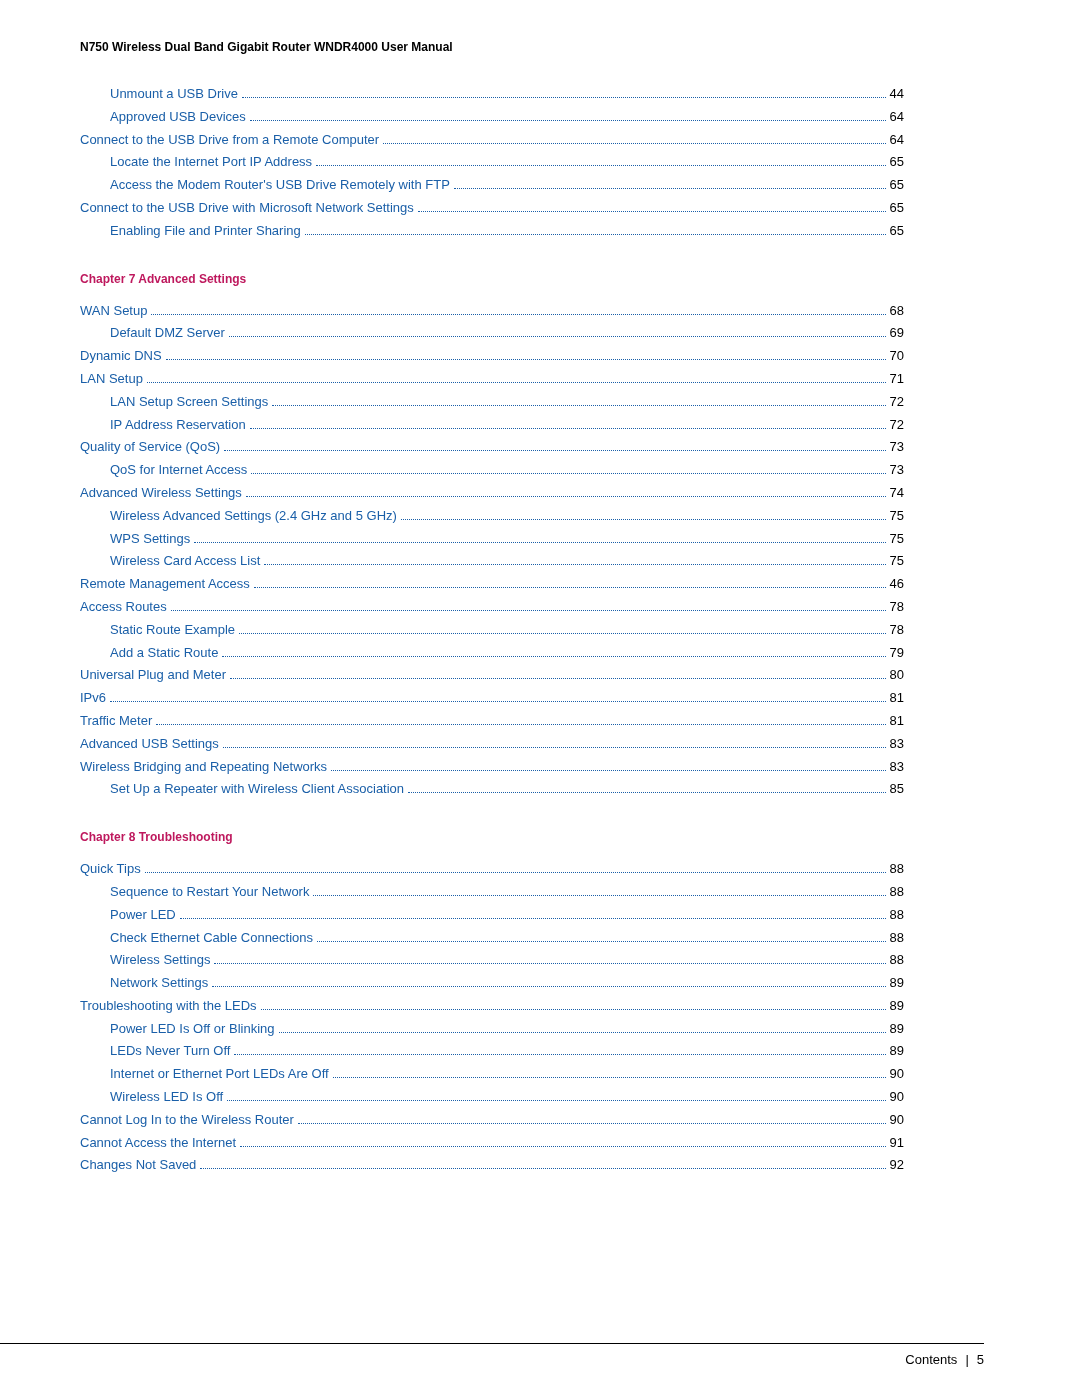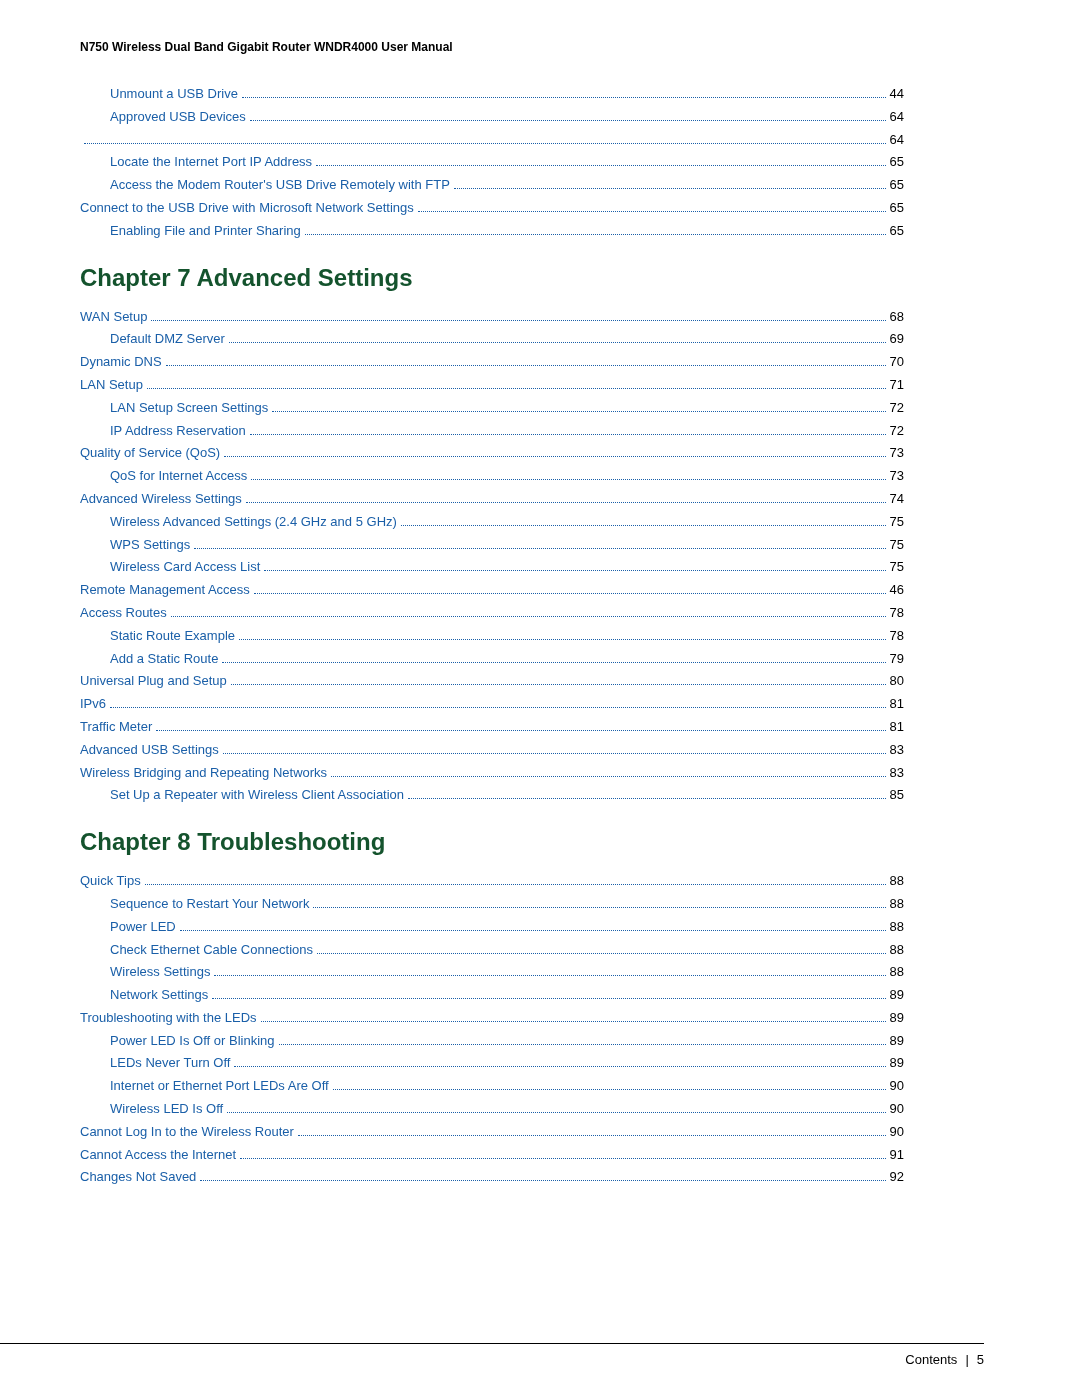--- a/index.html
+++ b/index.html
@@ -28,24 +28,24 @@
 
     .page-header {
       font-size: 12px;
       font-weight: bold;
       color: #000000;
       margin-bottom: 30px;
       padding-bottom: 0px;
     }
 
     .chapter-heading {
-      font-size: 24px;
+      font-size: 12px;
       font-weight: bold;
-      color: #14532d;
-      margin-top: 22px;
+      color: #be185d;
+      margin-top: 30px;
       margin-bottom: 15px;
     }
 
     .toc-section {
       margin-bottom: 10px;
     }
 
     .toc-item {
       display: flex;
       align-items: baseline;
@@ -127,20 +127,21 @@
           <a href="#">Unmount a USB Drive</a>
           <span class="toc-dots"></span>
           <span class="toc-page">44</span>
         </div>
         <div class="toc-item indent-1">
           <a href="#">Approved USB Devices</a>
           <span class="toc-dots"></span>
           <span class="toc-page">64</span>
         </div>
         <div class="toc-item">
+          <a href="#">Connect to the USB Drive from a Remote Computer</a>
           <span class="toc-dots"></span>
           <span class="toc-page">64</span>
         </div>
         <div class="toc-item indent-1">
           <a href="#">Locate the Internet Port IP Address</a>
           <span class="toc-dots"></span>
           <span class="toc-page">65</span>
         </div>
         <div class="toc-item indent-1">
           <a href="#">Access the Modem Router's USB Drive Remotely with FTP</a>
@@ -234,21 +235,21 @@
           <a href="#">Static Route Example</a>
           <span class="toc-dots"></span>
           <span class="toc-page">78</span>
         </div>
         <div class="toc-item indent-1">
           <a href="#">Add a Static Route</a>
           <span class="toc-dots"></span>
           <span class="toc-page">79</span>
         </div>
         <div class="toc-item">
-          <a href="#">Universal Plug and Setup</a>
+          <a href="#">Universal Plug and Meter</a>
           <span class="toc-dots"></span>
           <span class="toc-page">80</span>
         </div>
         <div class="toc-item">
           <a href="#">IPv6</a>
           <span class="toc-dots"></span>
           <span class="toc-page">81</span>
         </div>
         <div class="toc-item">
           <a href="#">Traffic Meter</a>

